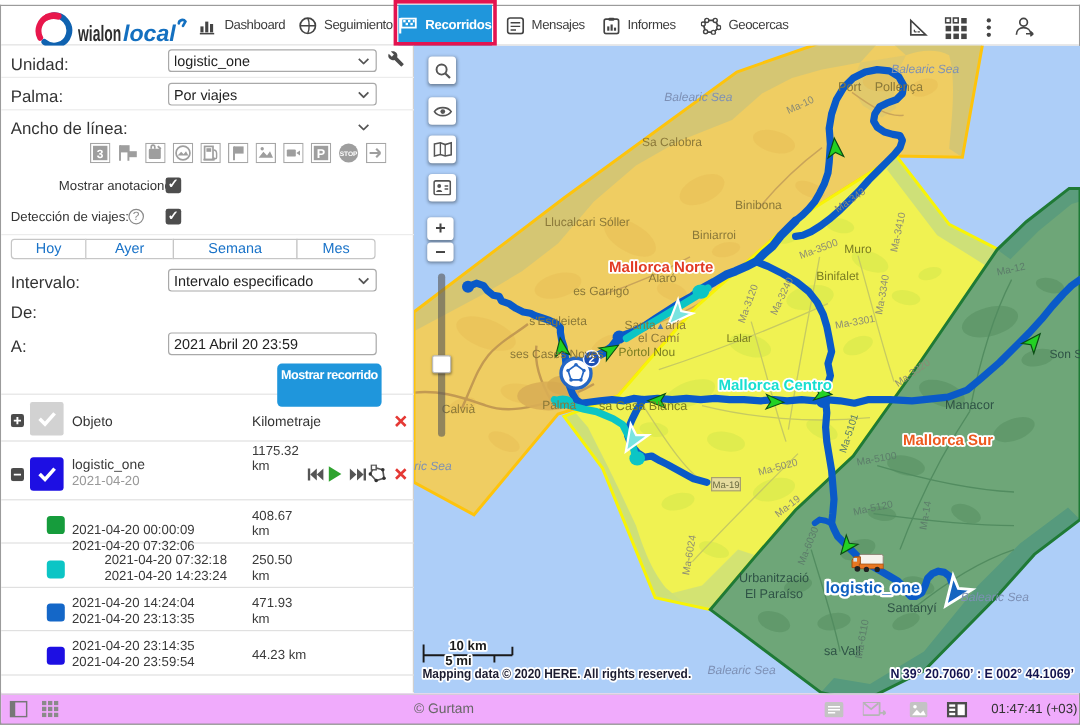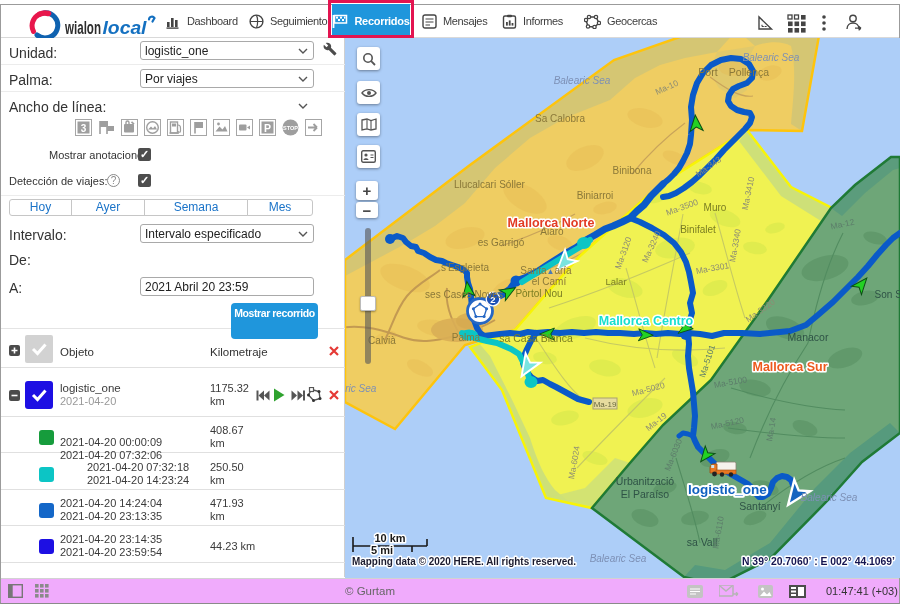--- a/index.html
+++ b/index.html
@@ -244,21 +244,21 @@
 
     <div class="trow" style="top:330px;height:49px;"></div>
     <svg class="abs" style="left:8px;top:352px" width="11" height="11" viewBox="0 0 11 11">
           <rect width="11" height="11" rx="2" fill="#4b4b4b"></rect>
           <path d="M2.5 5.5 H8.5" stroke="#fff" stroke-width="1.6"></path>
         </svg>
     <div class="abs" style="left:24px;top:343px;width:28px;height:28px;background:#1d0fe3;border-radius:3px;"><svg width="28" height="28" viewBox="0 0 28 28">
             <path d="M8 14 L12.5 18.5 L20.5 9.5" fill="none" stroke="#fff" stroke-width="3"></path>
           </svg></div>
     <div class="dt" style="top:344px;"><span style="font-size:11.5px">logistic_one</span><br><span style="color:#999">2021-04-20</span></div>
-    <div class="km" style="top:344px;">1175.32<br>km</div>
+    <div class="km" style="top:332px;">1175.32<br>km</div>
     <svg class="abs" style="left:255px;top:352px" width="14" height="11" viewBox="0 0 14 11">
           <path d="M1.5 0.5 V10.5" stroke="#555" stroke-width="2"></path>
           <path d="M8 0.5 L2.5 5.5 L8 10.5 Z" fill="#555"></path>
           <path d="M13.5 0.5 L8 5.5 L13.5 10.5 Z" fill="#555"></path>
         </svg>
     <svg class="abs" style="left:272px;top:350px" width="12" height="14" viewBox="0 0 12 14">
           <path d="M1 0.5 L11.5 7 L1 13.5 Z" fill="#2fa32f"></path>
         </svg>
     <svg class="abs" style="left:290px;top:352px" width="15" height="11" viewBox="0 0 15 11">
           <path d="M0.5 0.5 L6 5.5 L0.5 10.5 Z" fill="#555"></path>

